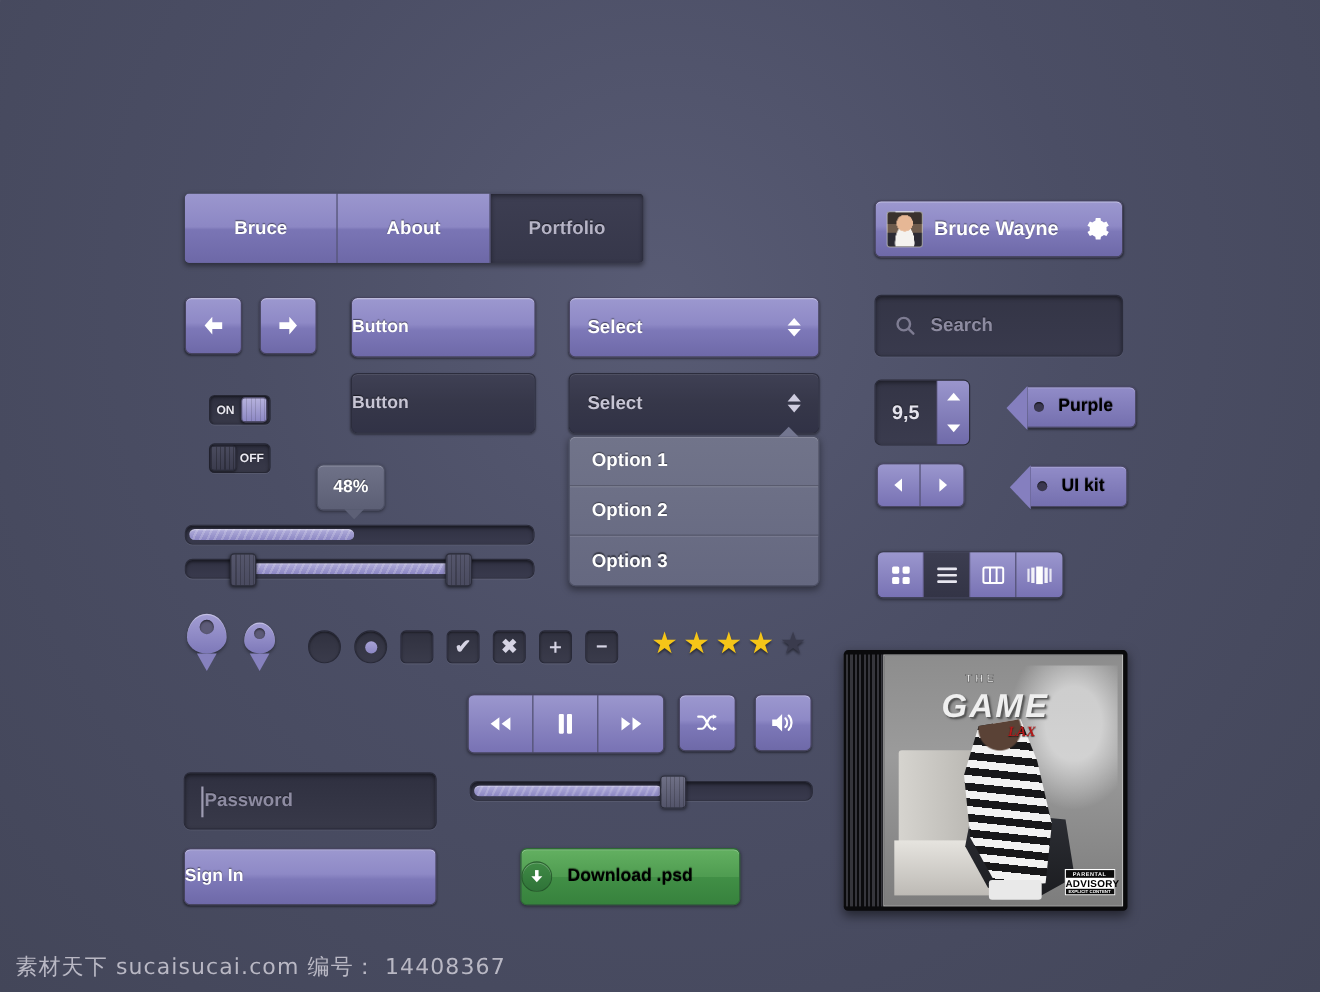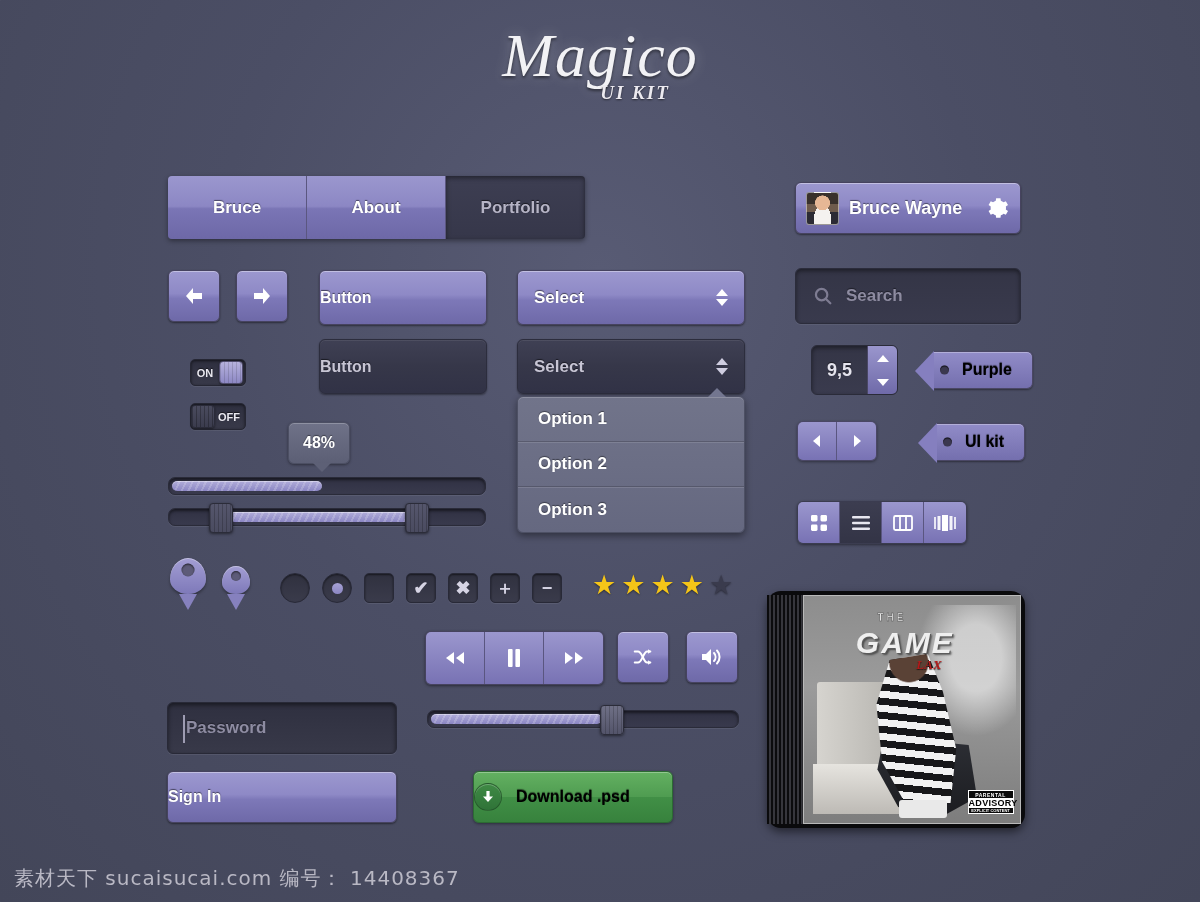--- a/index.html
+++ b/index.html
@@ -202,26 +202,25 @@
     font-weight:bold; font-size:17px; color:#fff;
     text-shadow:0 -1px 1px rgba(0,0,0,.45);
     border-bottom:1px solid rgba(0,0,0,.18);
     box-shadow:0 1px 0 rgba(255,255,255,.12);
     cursor:pointer;
   }
   .dd-item:last-child{ border-bottom:none; box-shadow:none; }
 
   
   .stepper{
-    position:absolute; left:795px; top:345px; width:87px; height:50px;
+    position:absolute; left:795px; top:345px; width:87px; height:60px;
     border-radius:6px; display:flex; align-items:center;
     background:linear-gradient(to bottom,#343546,#3a3b4e);
     border:1px solid #2a2b39;
     box-shadow:inset 0 2px 4px rgba(0,0,0,.45);
-    margin-left:16px;
   }
   .stepper-val{ flex:1; text-align:center; font-size:18px; font-weight:bold; color:#e5e4ee;
     text-shadow:0 -1px 1px rgba(0,0,0,.5); }
   .stepper-arrows{
     width:30px; height:100%; border-radius:0 5px 5px 0;
     display:flex; flex-direction:column; align-items:center; justify-content:space-around;
     background:linear-gradient(to bottom,#9a96cd,#6f6aa9);
     border-left:1px solid #4a4765; cursor:pointer;
   }
 
@@ -307,21 +306,21 @@
   }
   .field span{ font-size:17px; font-weight:bold; color:#8e8ca2;
     text-shadow:0 -1px 1px rgba(0,0,0,.4); }
   .caret{ position:absolute; left:15px; top:12px; width:2px; height:28px; background:#9e9cb2; }
 
   
   .album{
     position:absolute; left:767px; top:591px; width:258px; height:237px;
     background:#0a0a0c; padding:4px 4px 4px 0;
     box-shadow:0 4px 10px rgba(0,0,0,.5);
-    display:flex; border-radius:14px;
+    display:flex; border-radius:4px;
   }
   .spine{
     width:36px; flex:none;
     background:repeating-linear-gradient(to right,#0b0b0d 0 2px,#36363c 2px 4px);
     border-right:1px solid #2a2a2e;
   }
   .cover{
     flex:1; position:relative; overflow:hidden;
     background:linear-gradient(to bottom,#8d8d8d 0%,#9b9b9b 40%,#7d7d7d 100%);
     border:1px solid #b9b9b9;
@@ -393,24 +392,20 @@
     font-size:20px; color:#b9b8c4; letter-spacing:1px;
     font-family:"DejaVu Sans", sans-serif;
   }
   svg{ display:block; }
 </style>
 </head>
 <body>
 
 <div id="stage">
 
-  <div class="logo-wrap">
-    <div class="logo-main">Magico</div>
-    <div class="logo-sub">UI KIT</div>
-  </div>
 
   <div class="nav">
     <div class="nav-item">Bruce</div>
     <div class="nav-item">About</div>
     <div class="nav-item active">Portfolio</div>
   </div>
 
   <div class="profile purple">
     <div class="avatar"></div>
     <div class="profile-name">Bruce Wayne</div>

